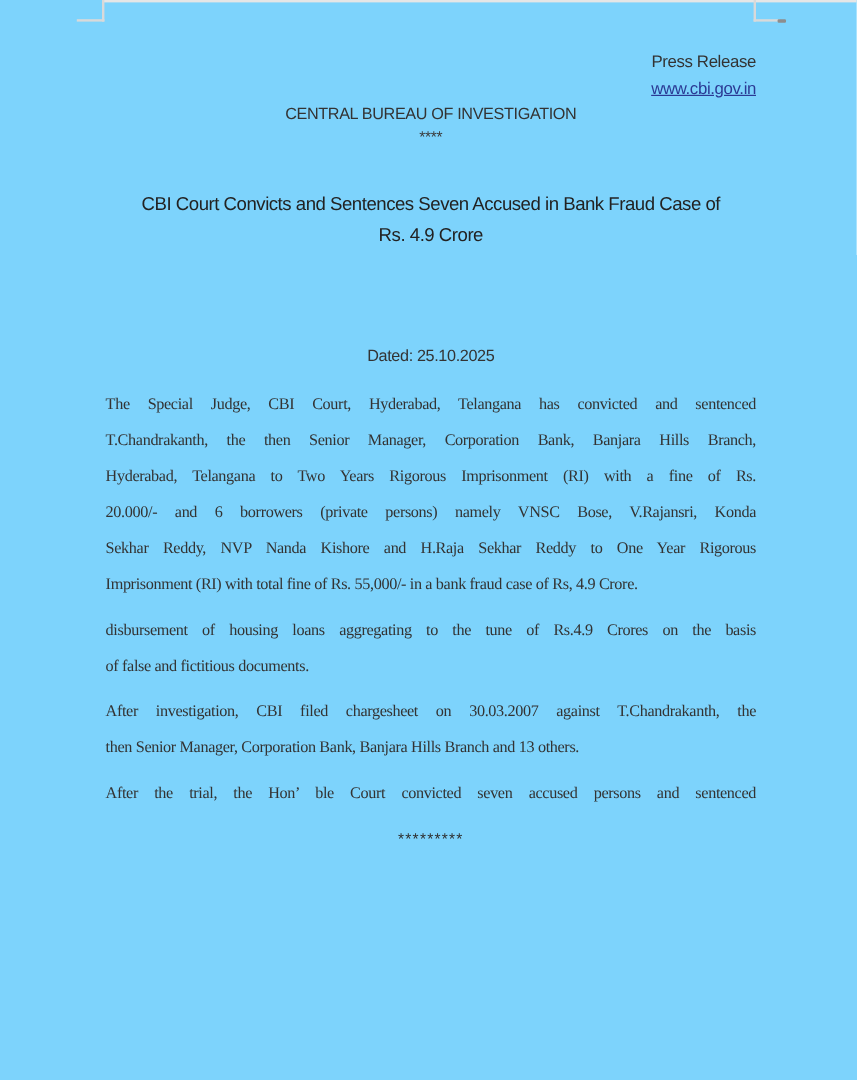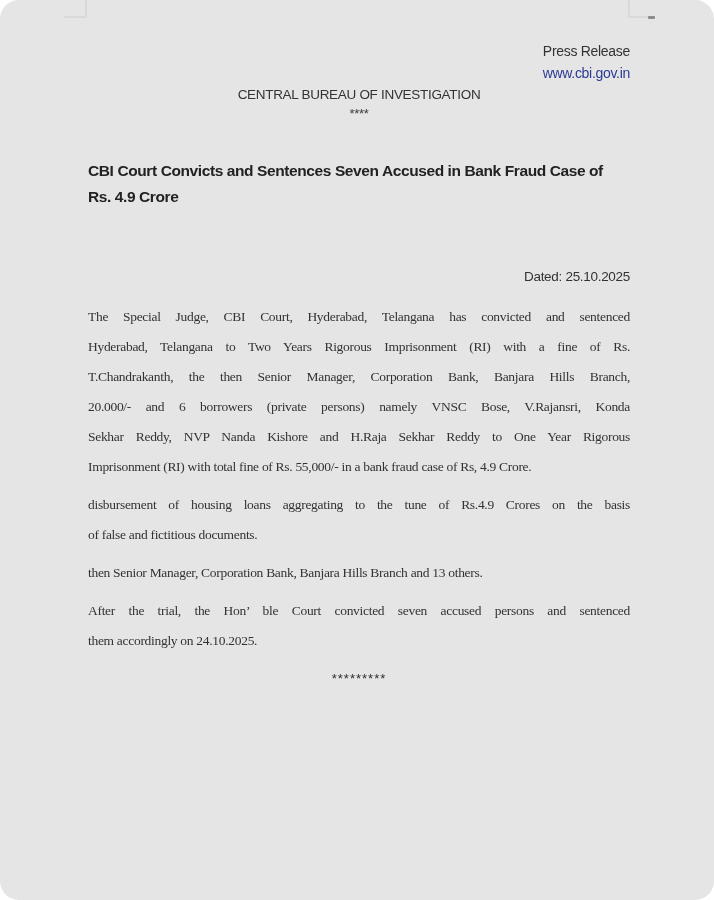--- a/index.html
+++ b/index.html
@@ -1,24 +1,23 @@
 <!DOCTYPE html>
 <html><head>
 <meta charset="utf-8">
 <style>
   html, body { margin: 0; padding: 0; background: #ffffff; }
   .page {
     position: relative;
     width: 714px;
     height: 900px;
-    background: #e5e5e5;
+    background: #7dd3fc;
     font-family: "Liberation Sans", sans-serif;
     color: #333333;
     overflow: hidden;
-    border-radius: 19px;
   }
   .edge-line {
     position: absolute;
     top: 0; left: 85px; right: 0;
     height: 2px;
     background: #e6e6e6;
   }
   .crop-mark { position: absolute; top: 0; height: 16px; }
   .crop-left {
     left: 64px; width: 21px;
@@ -41,35 +40,36 @@
     position: absolute;
     left: 88px; top: 40px;
     width: 542px;
     font-size: 13.5px;
     letter-spacing: -0.3px;
     color: #333333;
   }
   .right-block { text-align: right; line-height: 22px; font-size: 14px; }
   .link {
     color: #2b3a94;
+    text-decoration: underline;
     cursor: pointer;
   }
   .center-block { text-align: center; line-height: 22px; }
   .stars { line-height: 16px; font-size: 13px; color: #3a3a3a; }
   .title {
     margin-top: 36px;
-    text-align: left;
-    font-weight: bold;
+    text-align: center;
+    font-weight: normal;
     font-size: 15.5px;
     letter-spacing: -0.4px;
     line-height: 26px;
     color: #222222;
   }
   .title div { white-space: nowrap; }
-  .dated { margin-top: 56px; text-align: right; line-height: 22px; }
+  .dated { margin-top: 76px; text-align: center; line-height: 22px; }
   .para { margin-top: 8px; line-height: 30px; font-family: Liberation Serif, serif; }
   .para-first { margin-top: 14px; }
   .jline { text-align: justify; text-align-last: justify; }
   .lline { text-align: left; white-space: nowrap; }
   .footer-stars {
     margin-top: 8px;
     text-align: center;
     line-height: 30px;
     font-size: 13px;
     letter-spacing: 1px;
@@ -100,37 +100,37 @@
 
     <div class="title">
       <div>CBI Court Convicts and Sentences Seven Accused in Bank Fraud Case of</div>
       <div>Rs. 4.9 Crore</div>
     </div>
 
     <div class="dated">Dated: 25.10.2025</div>
 
     <div class="para para-first">
       <div class="jline">The Special Judge, CBI Court, Hyderabad, Telangana has convicted and sentenced</div>
+      <div class="jline">T.Chandrakanth, the then Senior Manager, Corporation Bank, Banjara Hills Branch,</div>
       <div class="jline">Hyderabad, Telangana to Two Years Rigorous Imprisonment (RI) with a fine of Rs.</div>
-      <div class="jline">T.Chandrakanth, the then Senior Manager, Corporation Bank, Banjara Hills Branch,</div>
       <div class="jline">20.000/- and 6 borrowers (private persons) namely VNSC Bose, V.Rajansri, Konda</div>
       <div class="jline">Sekhar Reddy, NVP Nanda Kishore and H.Raja Sekhar Reddy to One Year Rigorous</div>
       <div class="lline">Imprisonment (RI) with total fine of Rs. 55,000/- in a bank fraud case of Rs, 4.9 Crore.</div>
     </div>
 
     <div class="para">
       <div class="jline">disbursement of housing loans aggregating to the tune of Rs.4.9 Crores on the basis</div>
       <div class="lline">of false and fictitious documents.</div>
     </div>
 
     <div class="para">
+      <div class="jline">After investigation, CBI filed chargesheet on 30.03.2007 against T.Chandrakanth, the</div>
       <div class="lline">then Senior Manager, Corporation Bank, Banjara Hills Branch and 13 others.</div>
     </div>
 
     <div class="para">
       <div class="jline">After the trial, the Hon’ ble Court convicted seven accused persons and sentenced</div>
-      <div class="lline">them accordingly on 24.10.2025.</div>
     </div>
 
     <div class="footer-stars">*********</div>
 
   </div>
 </div>
 
 </body></html>

